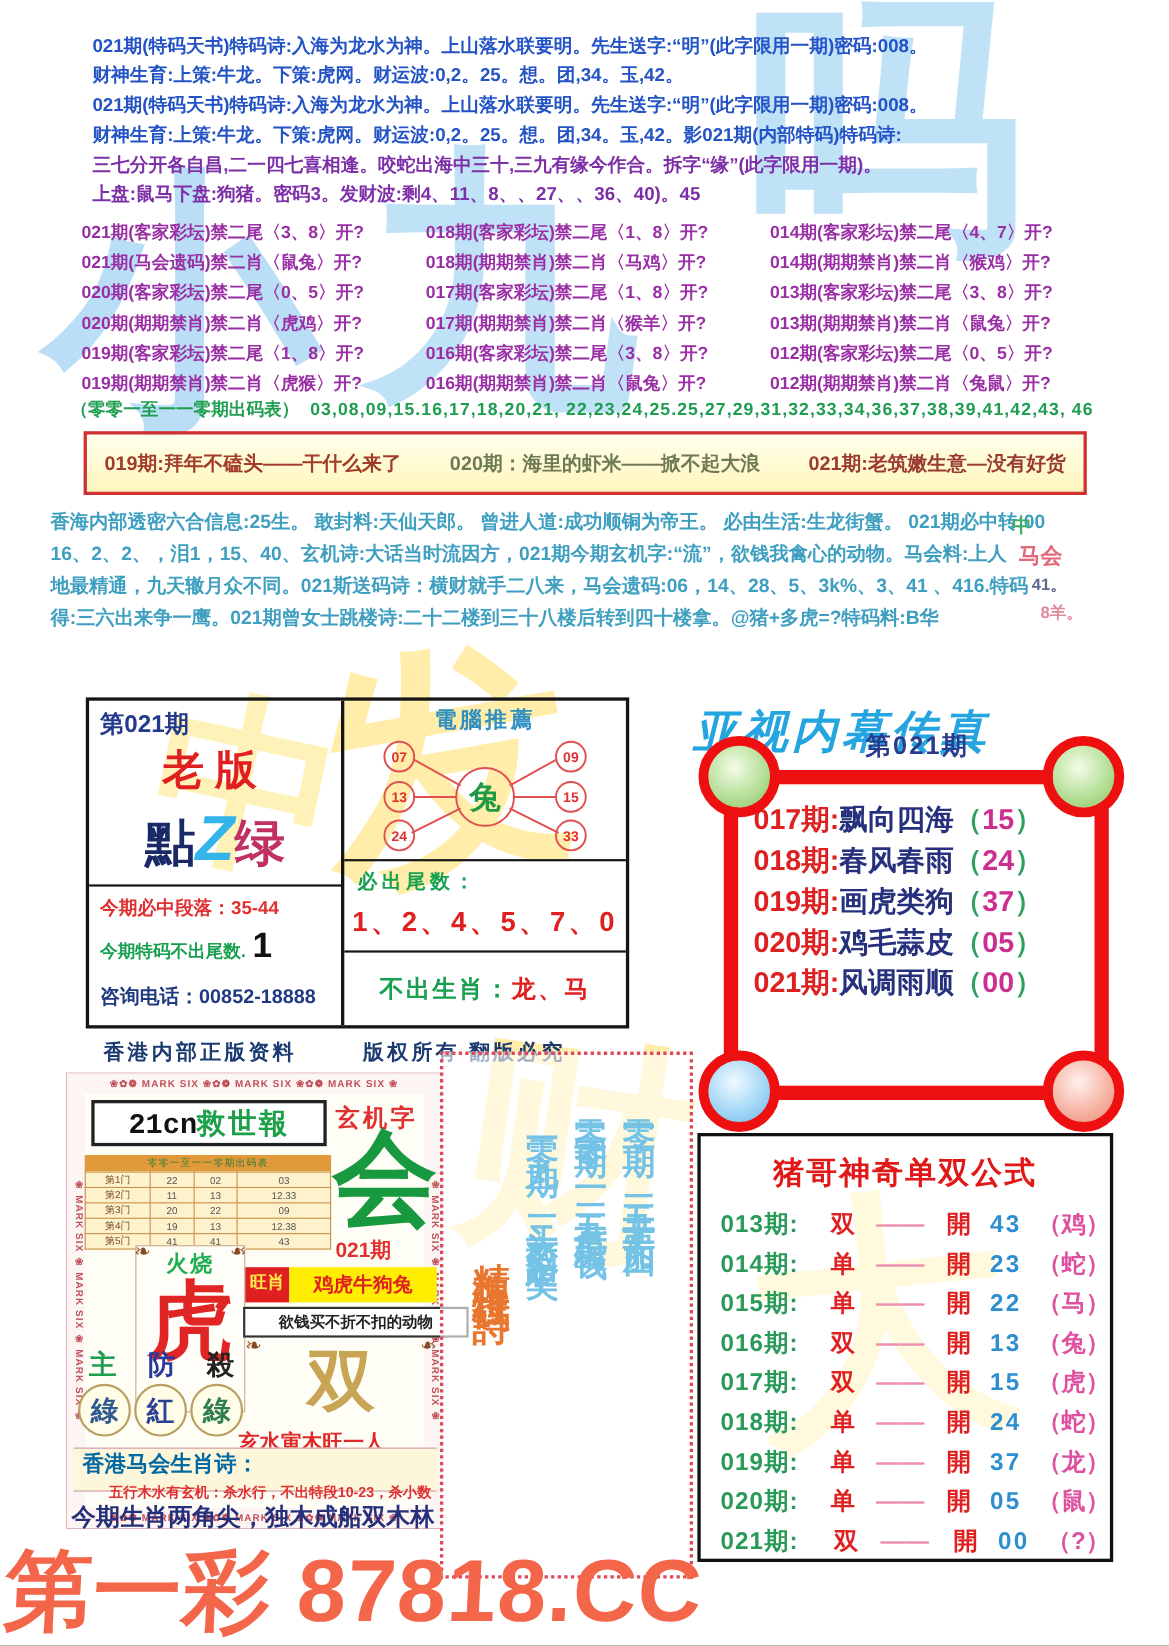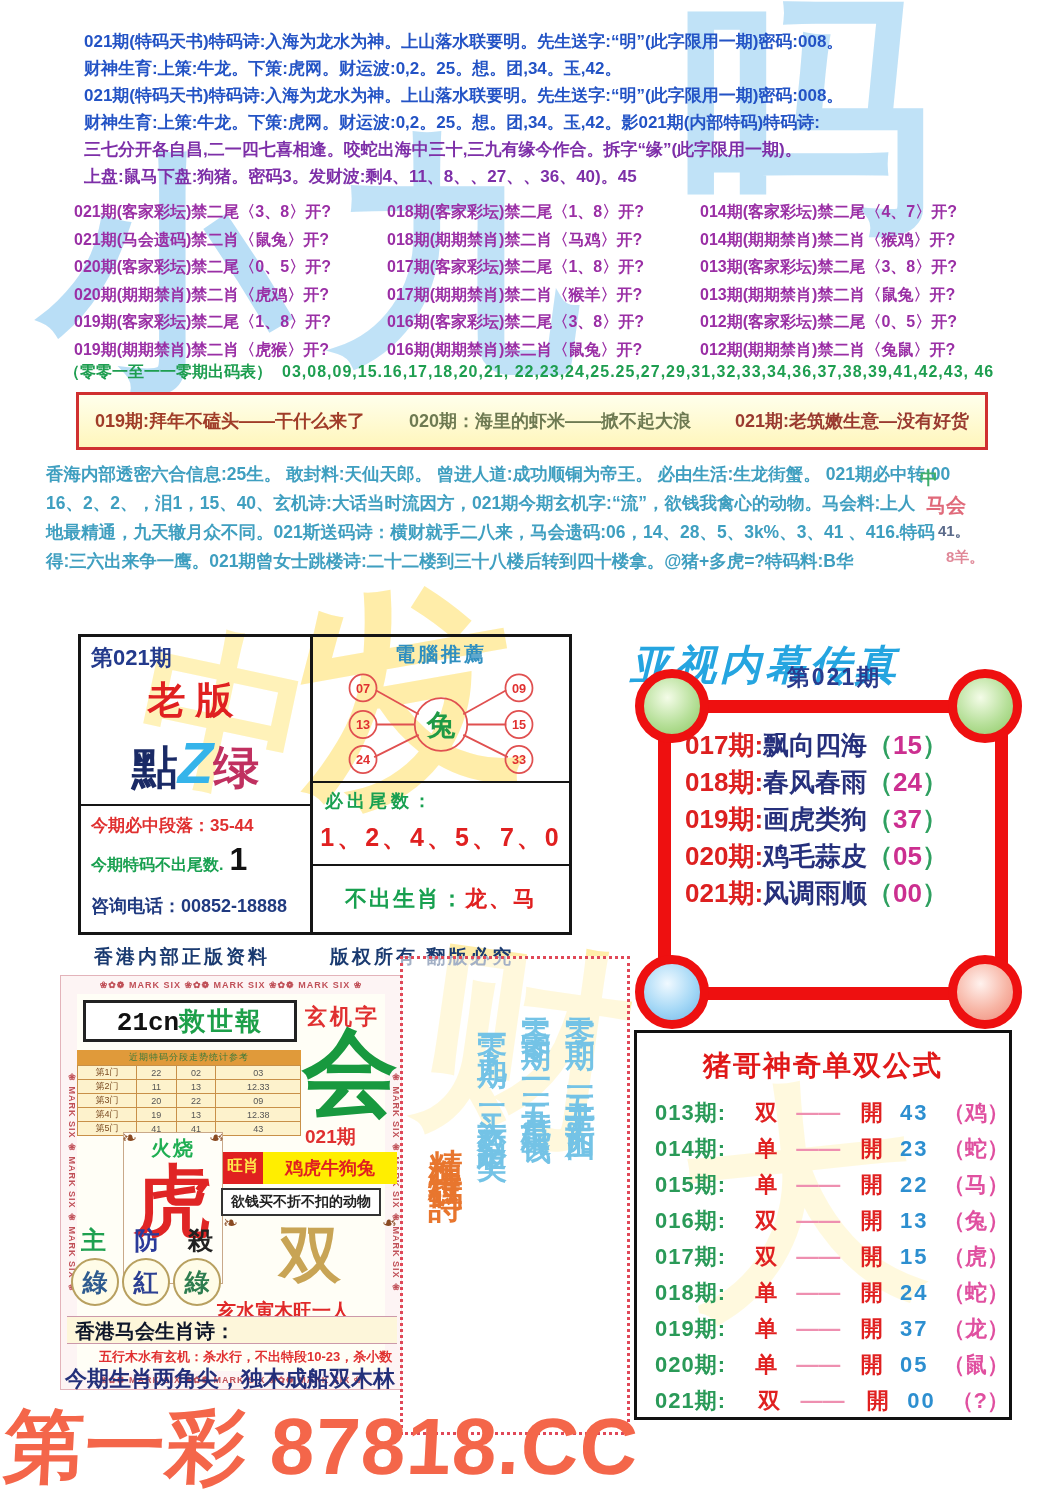--- a/index.html
+++ b/index.html
@@ -115,35 +115,35 @@
   .sv-fire{position:absolute;left:62px;top:156px;width:100px;height:152px;border:1px solid #c9a98a;
            background:#fffef8;text-align:center;box-sizing:border-box;}
   .sv-fire-label{font-size:20px;font-weight:bold;color:#1fae52;margin-top:2px;letter-spacing:2px;}
   .sv-hu{font-size:78px;font-weight:bold;color:#e02525;font-family:"DejaVu Serif",serif;line-height:1.0;}
   .flr{position:absolute;color:#8a4a22;font-size:18px;line-height:1;}
   .sv-issue{position:absolute;left:244px;top:148px;font-size:19px;font-weight:bold;color:#e03030;}
   .sv-wang{position:absolute;left:162px;top:176px;width:174px;display:flex;box-sizing:border-box;}
   .sv-wang-badge{background:#e02020;color:#ffe84a;font-size:16px;font-weight:bold;padding:4px 4px;white-space:nowrap;}
   .sv-wang-val{background:#ffee00;color:#e02020;font-size:18px;font-weight:bold;flex:1;text-align:center;
                padding:4px 0;white-space:nowrap;}
-  .sv-hint{position:absolute;left:160px;top:212px;width:160px;border:2px solid #333;background:#fff;
+  .sv-hint{position:absolute;left:160px;top:212px;width:205px;border:2px solid #333;background:#fff;
            font-size:14px;font-weight:bold;color:#222;text-align:center;padding:3px 0;box-sizing:border-box;white-space:nowrap;}
   .sv-double{position:absolute;left:162px;top:240px;width:174px;height:78px;text-align:center;}
   .sv-shuang{font-size:62px;font-weight:bold;color:#c8a455;font-family:"DejaVu Serif",serif;line-height:78px;}
   .sv-hai{position:absolute;left:156px;top:322px;width:186px;font-size:19px;font-weight:bold;color:#e02828;white-space:nowrap;}
   .sv-zfs{position:absolute;left:20px;top:248px;width:132px;display:flex;justify-content:space-between;
           font-size:25px;font-weight:bold;}
   .zfs-zhu{color:#1fa050;} .zfs-fang{color:#2a3a9a;} .zfs-sha{color:#222;}
   .sv-circles{position:absolute;left:10px;top:282px;width:150px;display:flex;justify-content:space-between;}
   .sv-circle{width:44px;height:44px;border:2px solid #b8a060;border-radius:50%;background:#fffce8;
              display:flex;align-items:center;justify-content:center;font-size:25px;font-weight:bold;
              font-family:"DejaVu Serif",serif;}
   .cg1{color:#2e5b8f;} .ch{color:#2b3f93;} .cg2{color:#2e7d4f;}
-  .sv-poem-strip{position:absolute;left:6px;top:340px;width:330px;height:28px;background:#fdf6da;
-                 border-top:1px solid #c9a; border-bottom:1px solid #c9a;color:#0f172a;
+  .sv-poem-strip{position:absolute;left:6px;top:340px;width:330px;height:40px;background:#fdf6da;
+                 border-top:1px solid #c9a; border-bottom:1px solid #c9a;color:#0369a1;
                  font-size:20px;font-weight:bold;line-height:28px;padding-left:8px;box-sizing:border-box;}
   .sv-poem-small{position:absolute;left:6px;top:372px;width:332px;font-size:13px;font-weight:bold;color:#e03030;white-space:nowrap;margin-left:32px;}
   .sv-poem-big{position:absolute;left:4px;top:388px;width:336px;font-size:22px;font-weight:bold;color:#24307a;white-space:nowrap;}
 
   
   .pp{position:absolute;left:400px;top:956px;width:230px;height:479px;z-index:1;
       border:3px dotted #e04858;box-sizing:border-box;background:rgba(255,255,255,0.6);}
   .pp-inner{writing-mode:vertical-rl;height:100%;box-sizing:border-box;padding:34px 16px 10px 10px;}
   .pp-col{font-size:30px;font-weight:bold;color:#74c3e6;letter-spacing:8px;margin-left:14px;line-height:1;}
   .pp-col3{padding-top:18px;}
@@ -335,21 +335,21 @@
     <div class="ms-strip ms-bottom">❀✿❁ MARK SIX ❀✿❁ MARK SIX ❀✿❁ MARK SIX ❀</div>
     <div class="ms-strip ms-left">❀ MARK SIX ❀ MARK SIX ❀ MARK SIX ❀</div>
     <div class="ms-strip ms-right">❀ MARK SIX ❀ MARK SIX ❀ MARK SIX ❀</div>
 
     <div class="sv-mast">
       <span class="mb">21cn</span><span class="mg">救世報</span>
     </div>
     <div class="sv-mystic">玄机字</div>
     <div class="sv-hui">会</div>
 
-    <div class="sv-thead">近期特码分段走势统计参考</div>
+    <div class="sv-thead">零零一至一一零期出码表</div>
     <table class="sv-table">
       <tbody>
 
           <tr>
             <td>第1门</td>
             <td>22</td>
             <td>02</td>
             <td>03</td>
           </tr>
 

